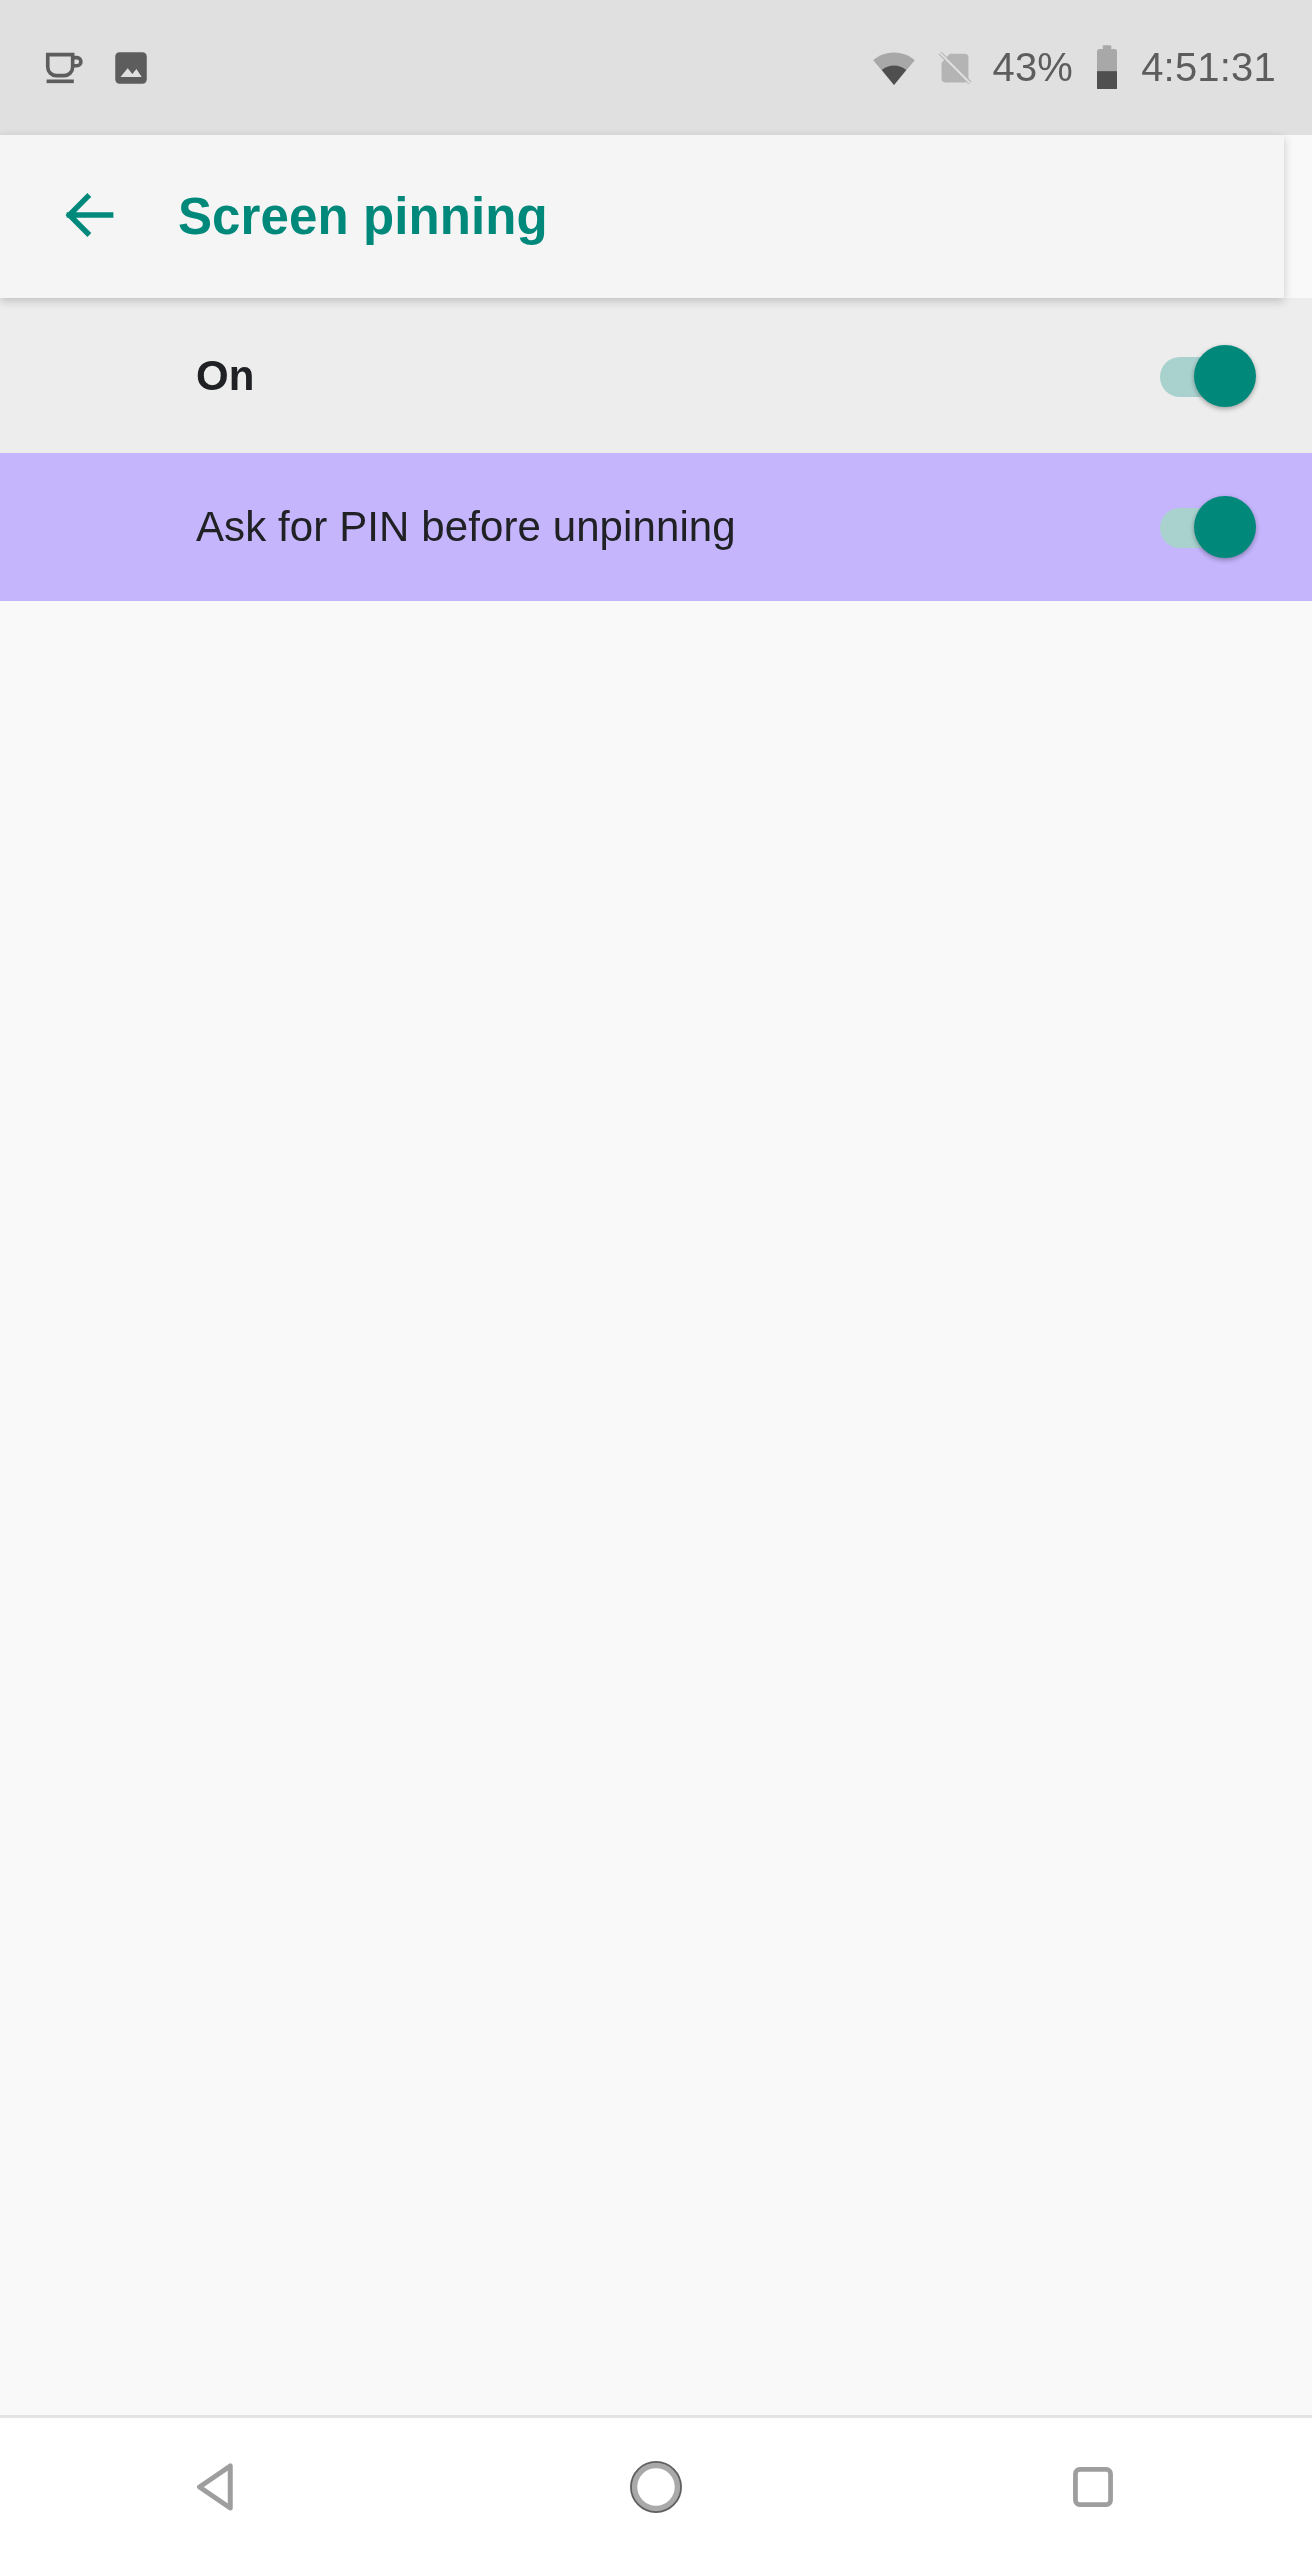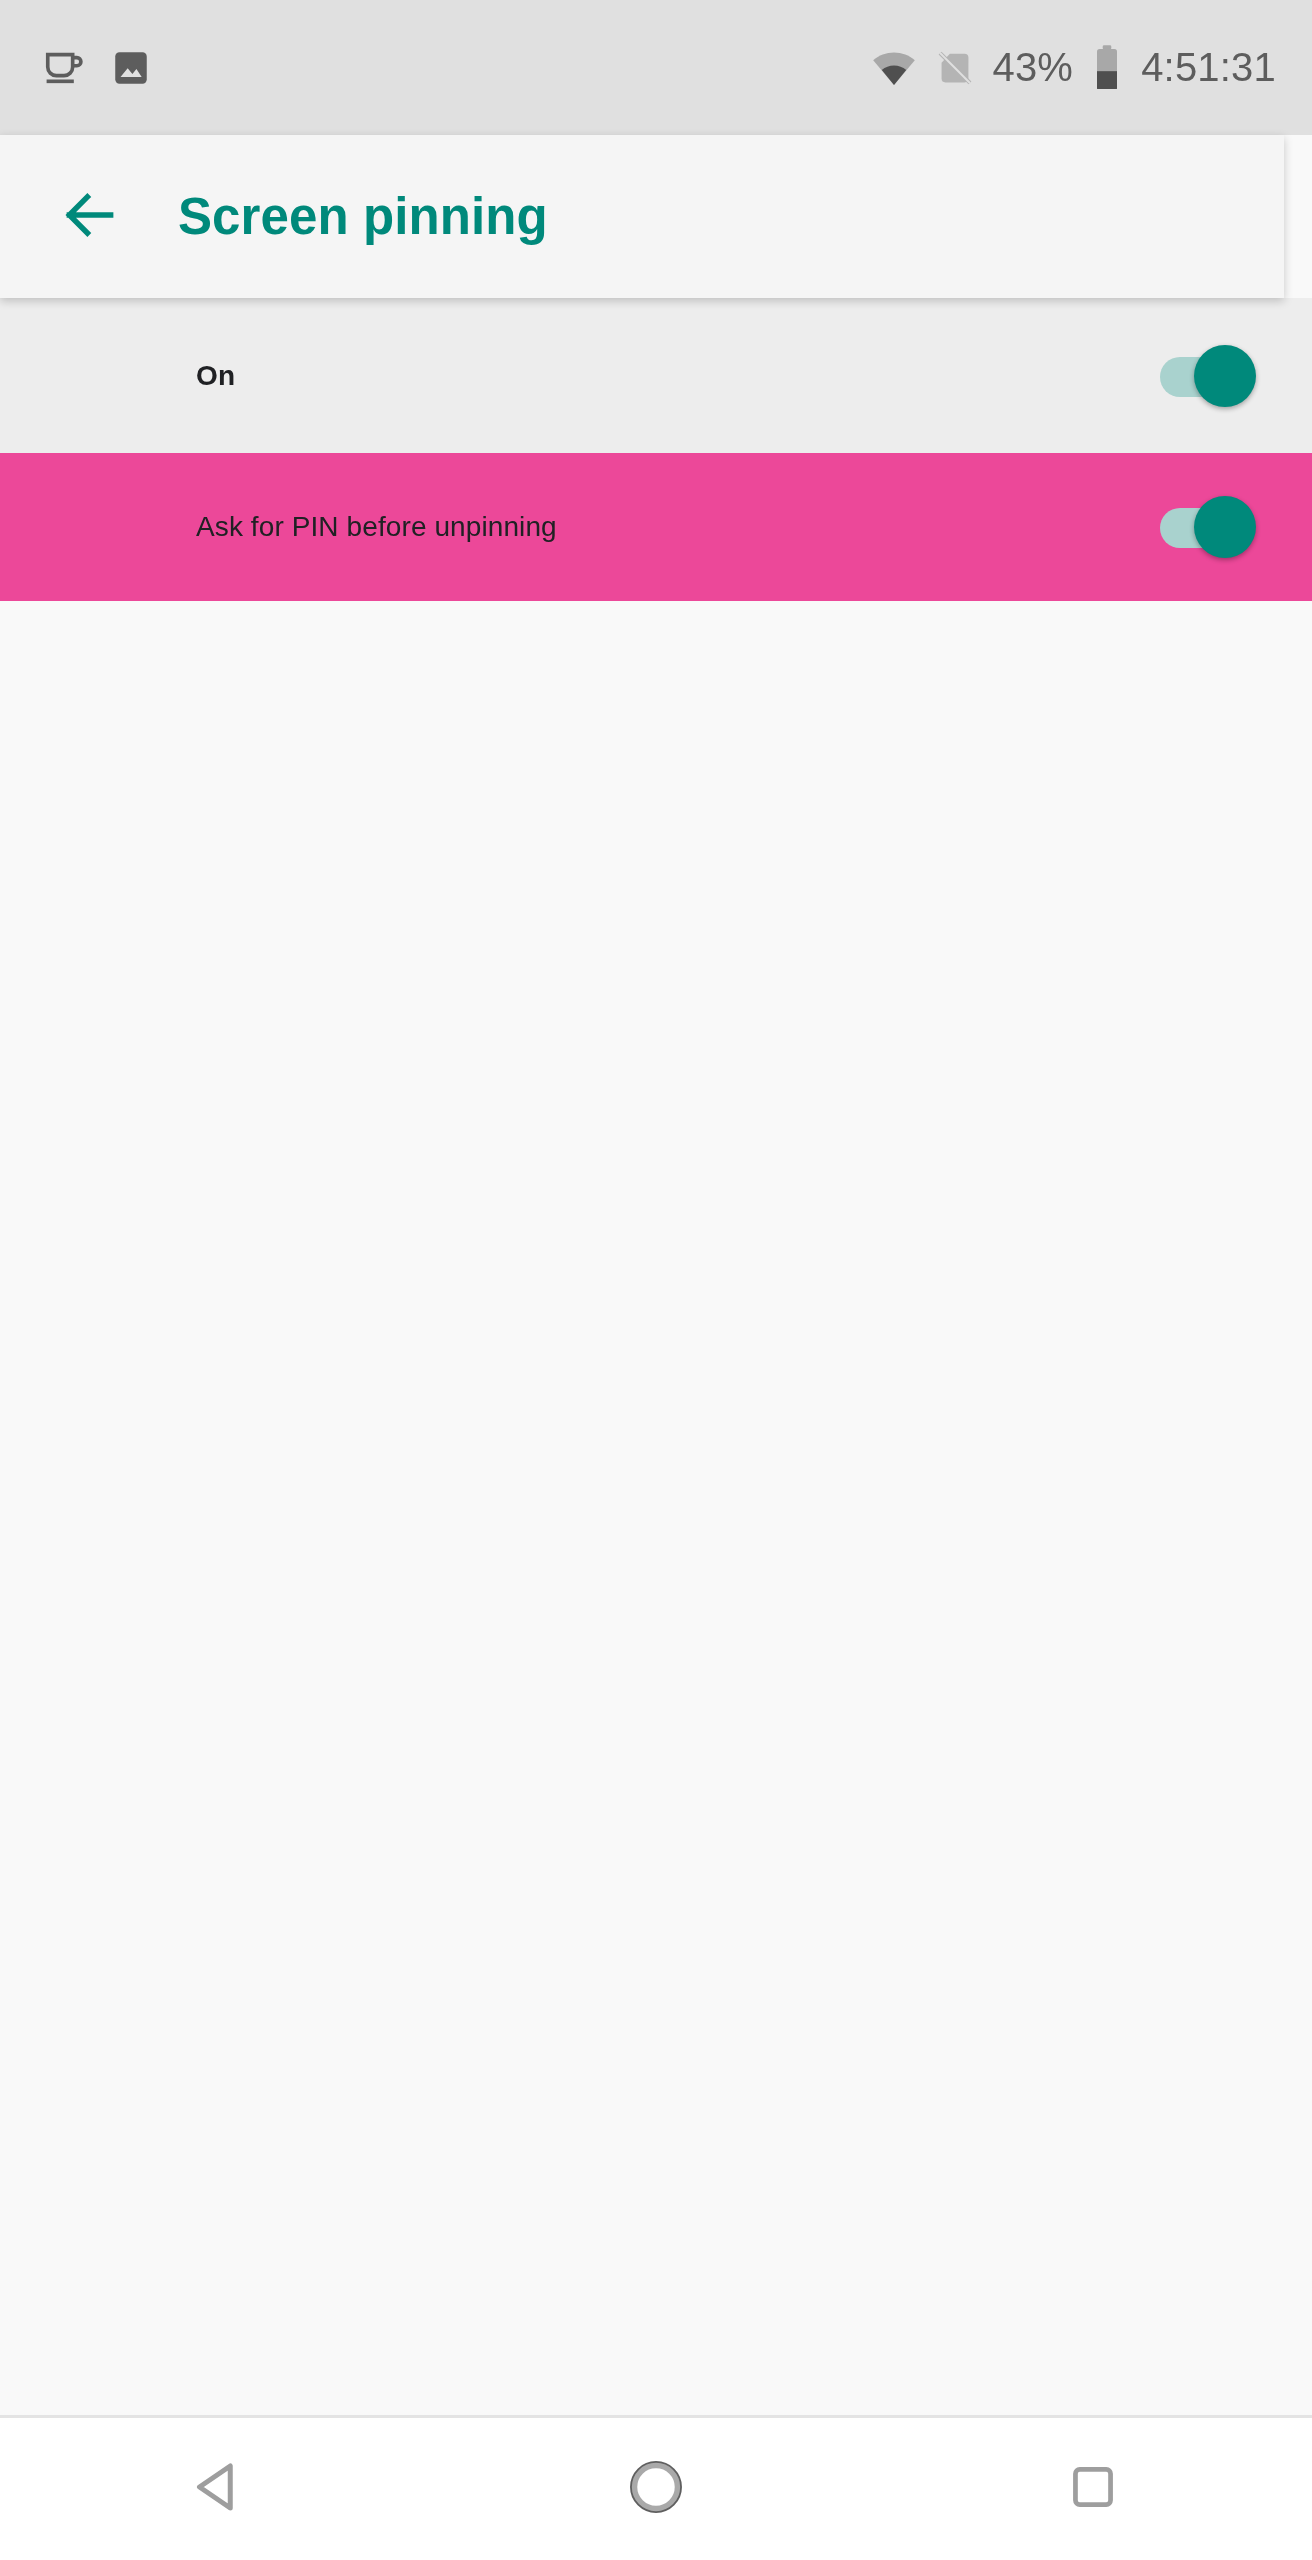--- a/index.html
+++ b/index.html
@@ -97,24 +97,24 @@
     justify-content: space-between;
     padding: 0 56px 0 196px;
     cursor: pointer;
   }
   .pref-row.master {
     height: 155px;
     background: #ededed;
   }
   .pref-row.normal {
     height: 148px;
-    background: #ec4899;
+    background: #c4b5fd;
   }
   .pref-title {
-    font-size: 28px;
+    font-size: 42px;
     color: #202124;
     letter-spacing: 0.1px;
   }
   .pref-row.master .pref-title {
     font-weight: bold;
   }
 
   
   .switch {
     position: relative;

